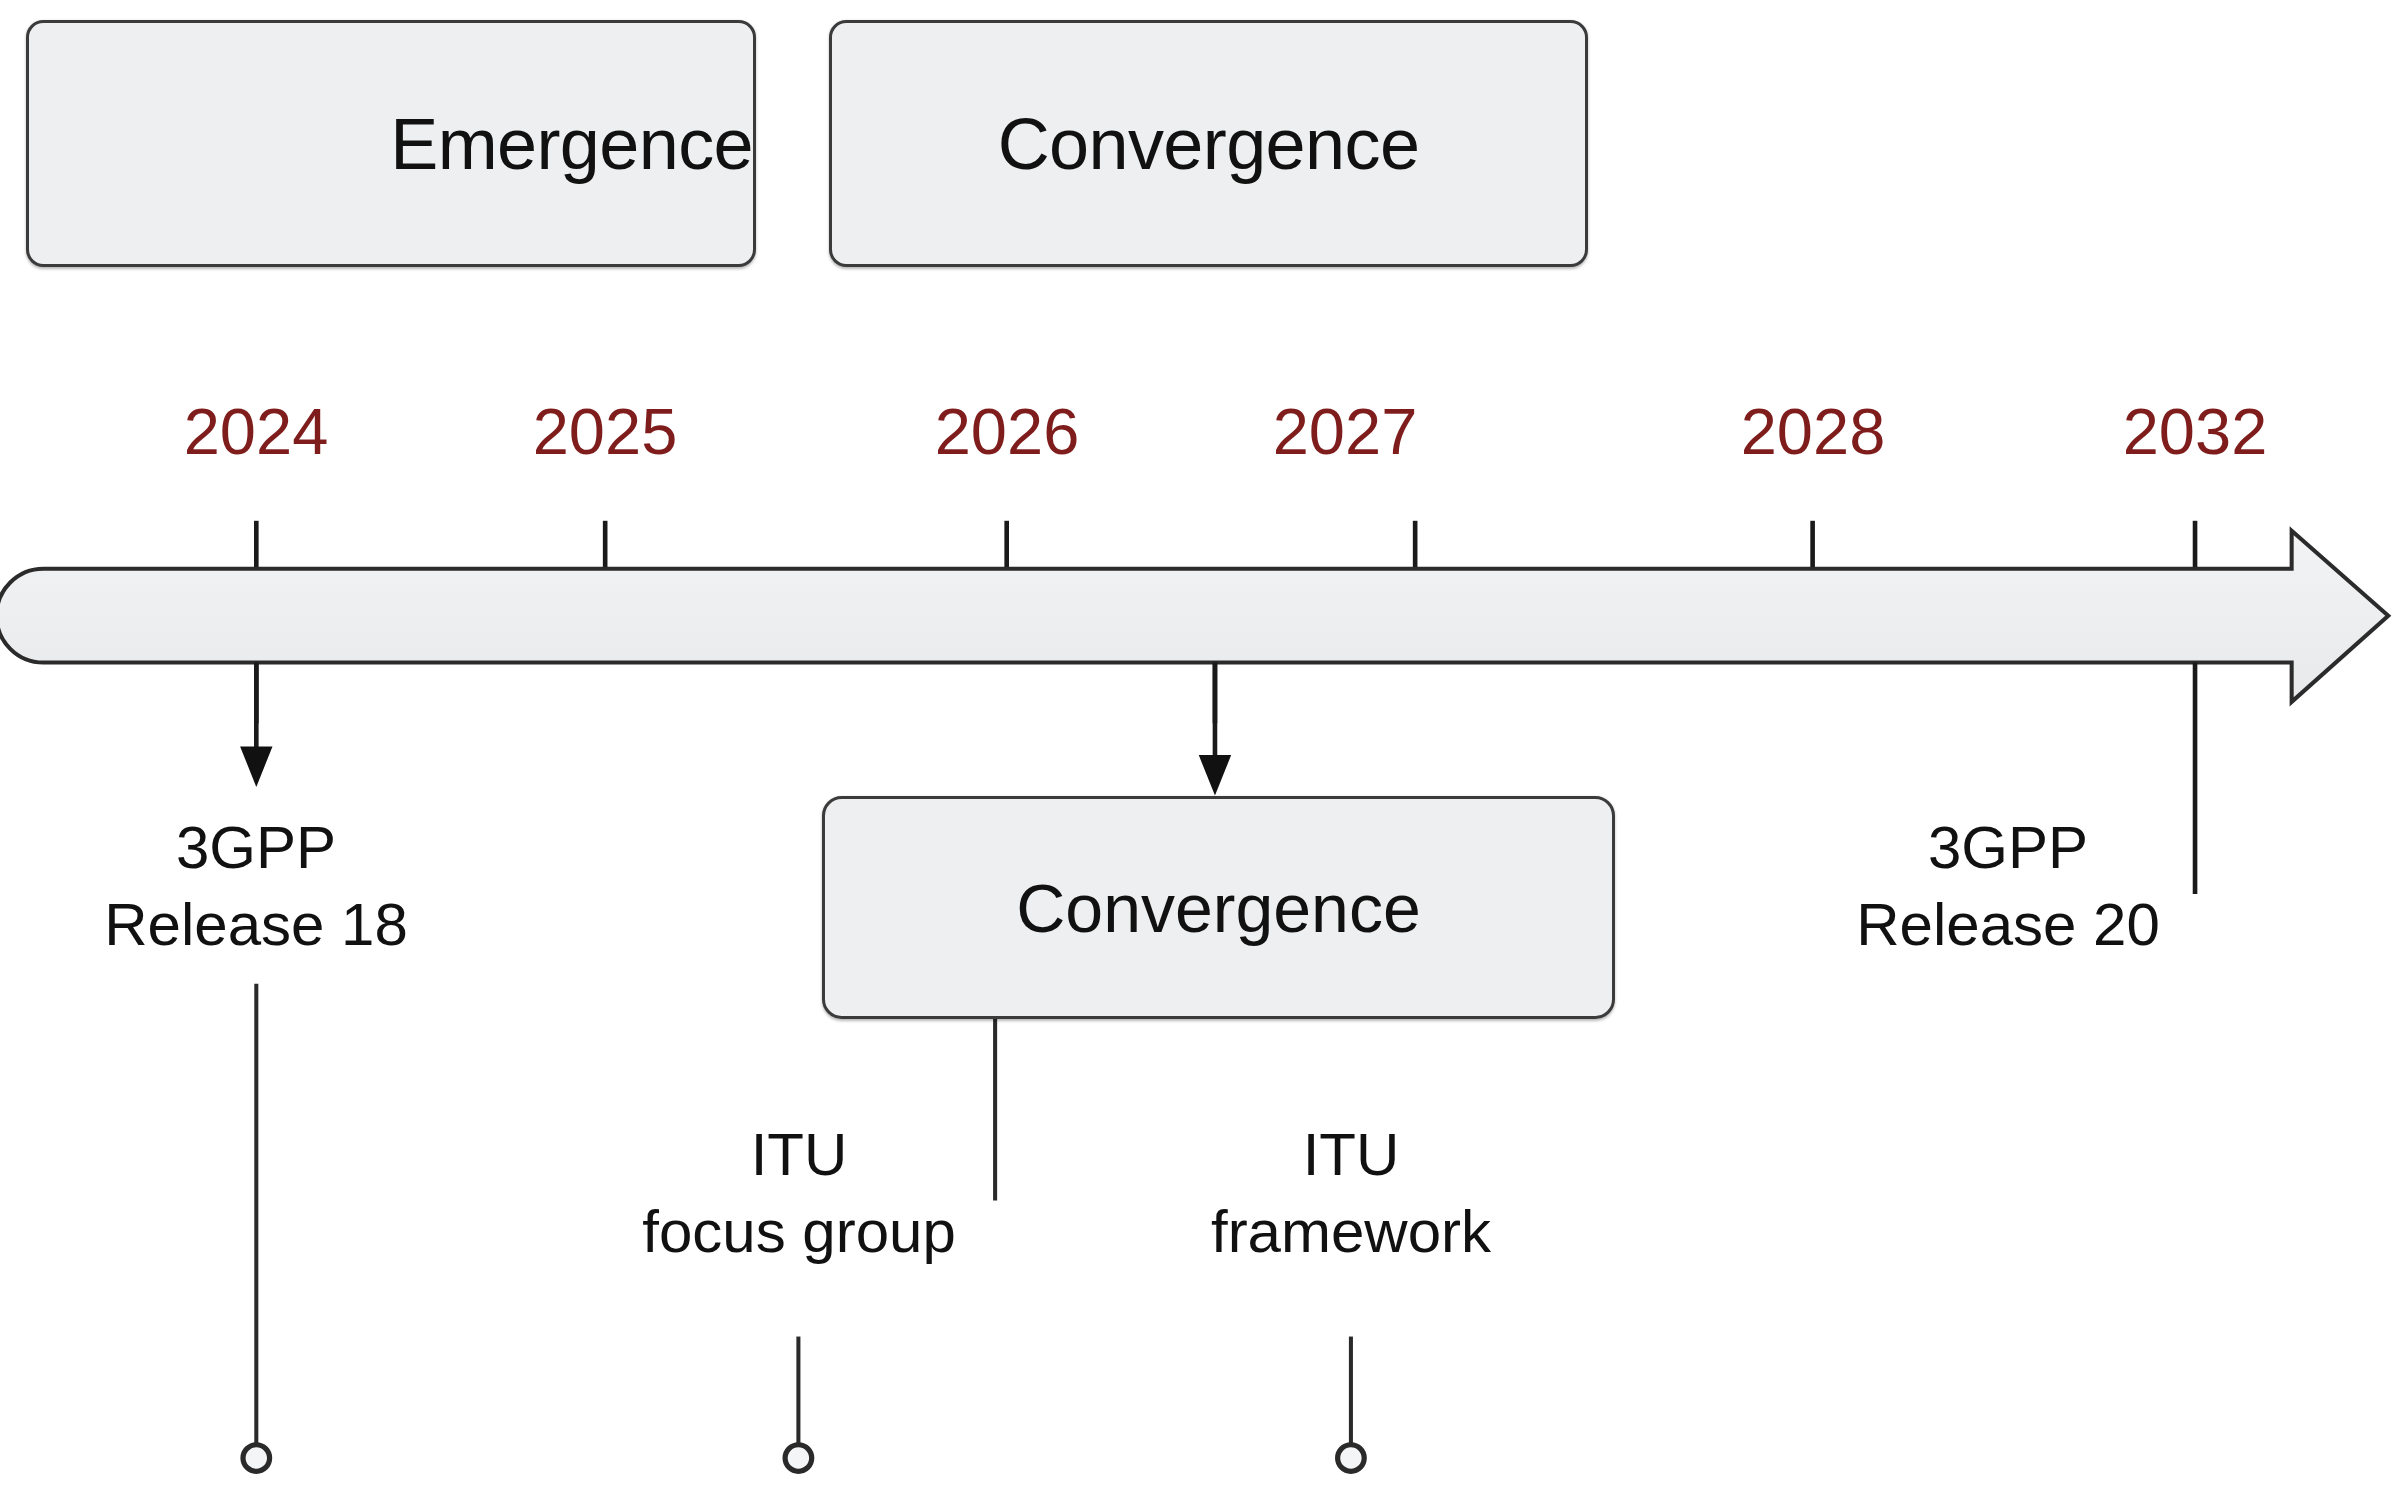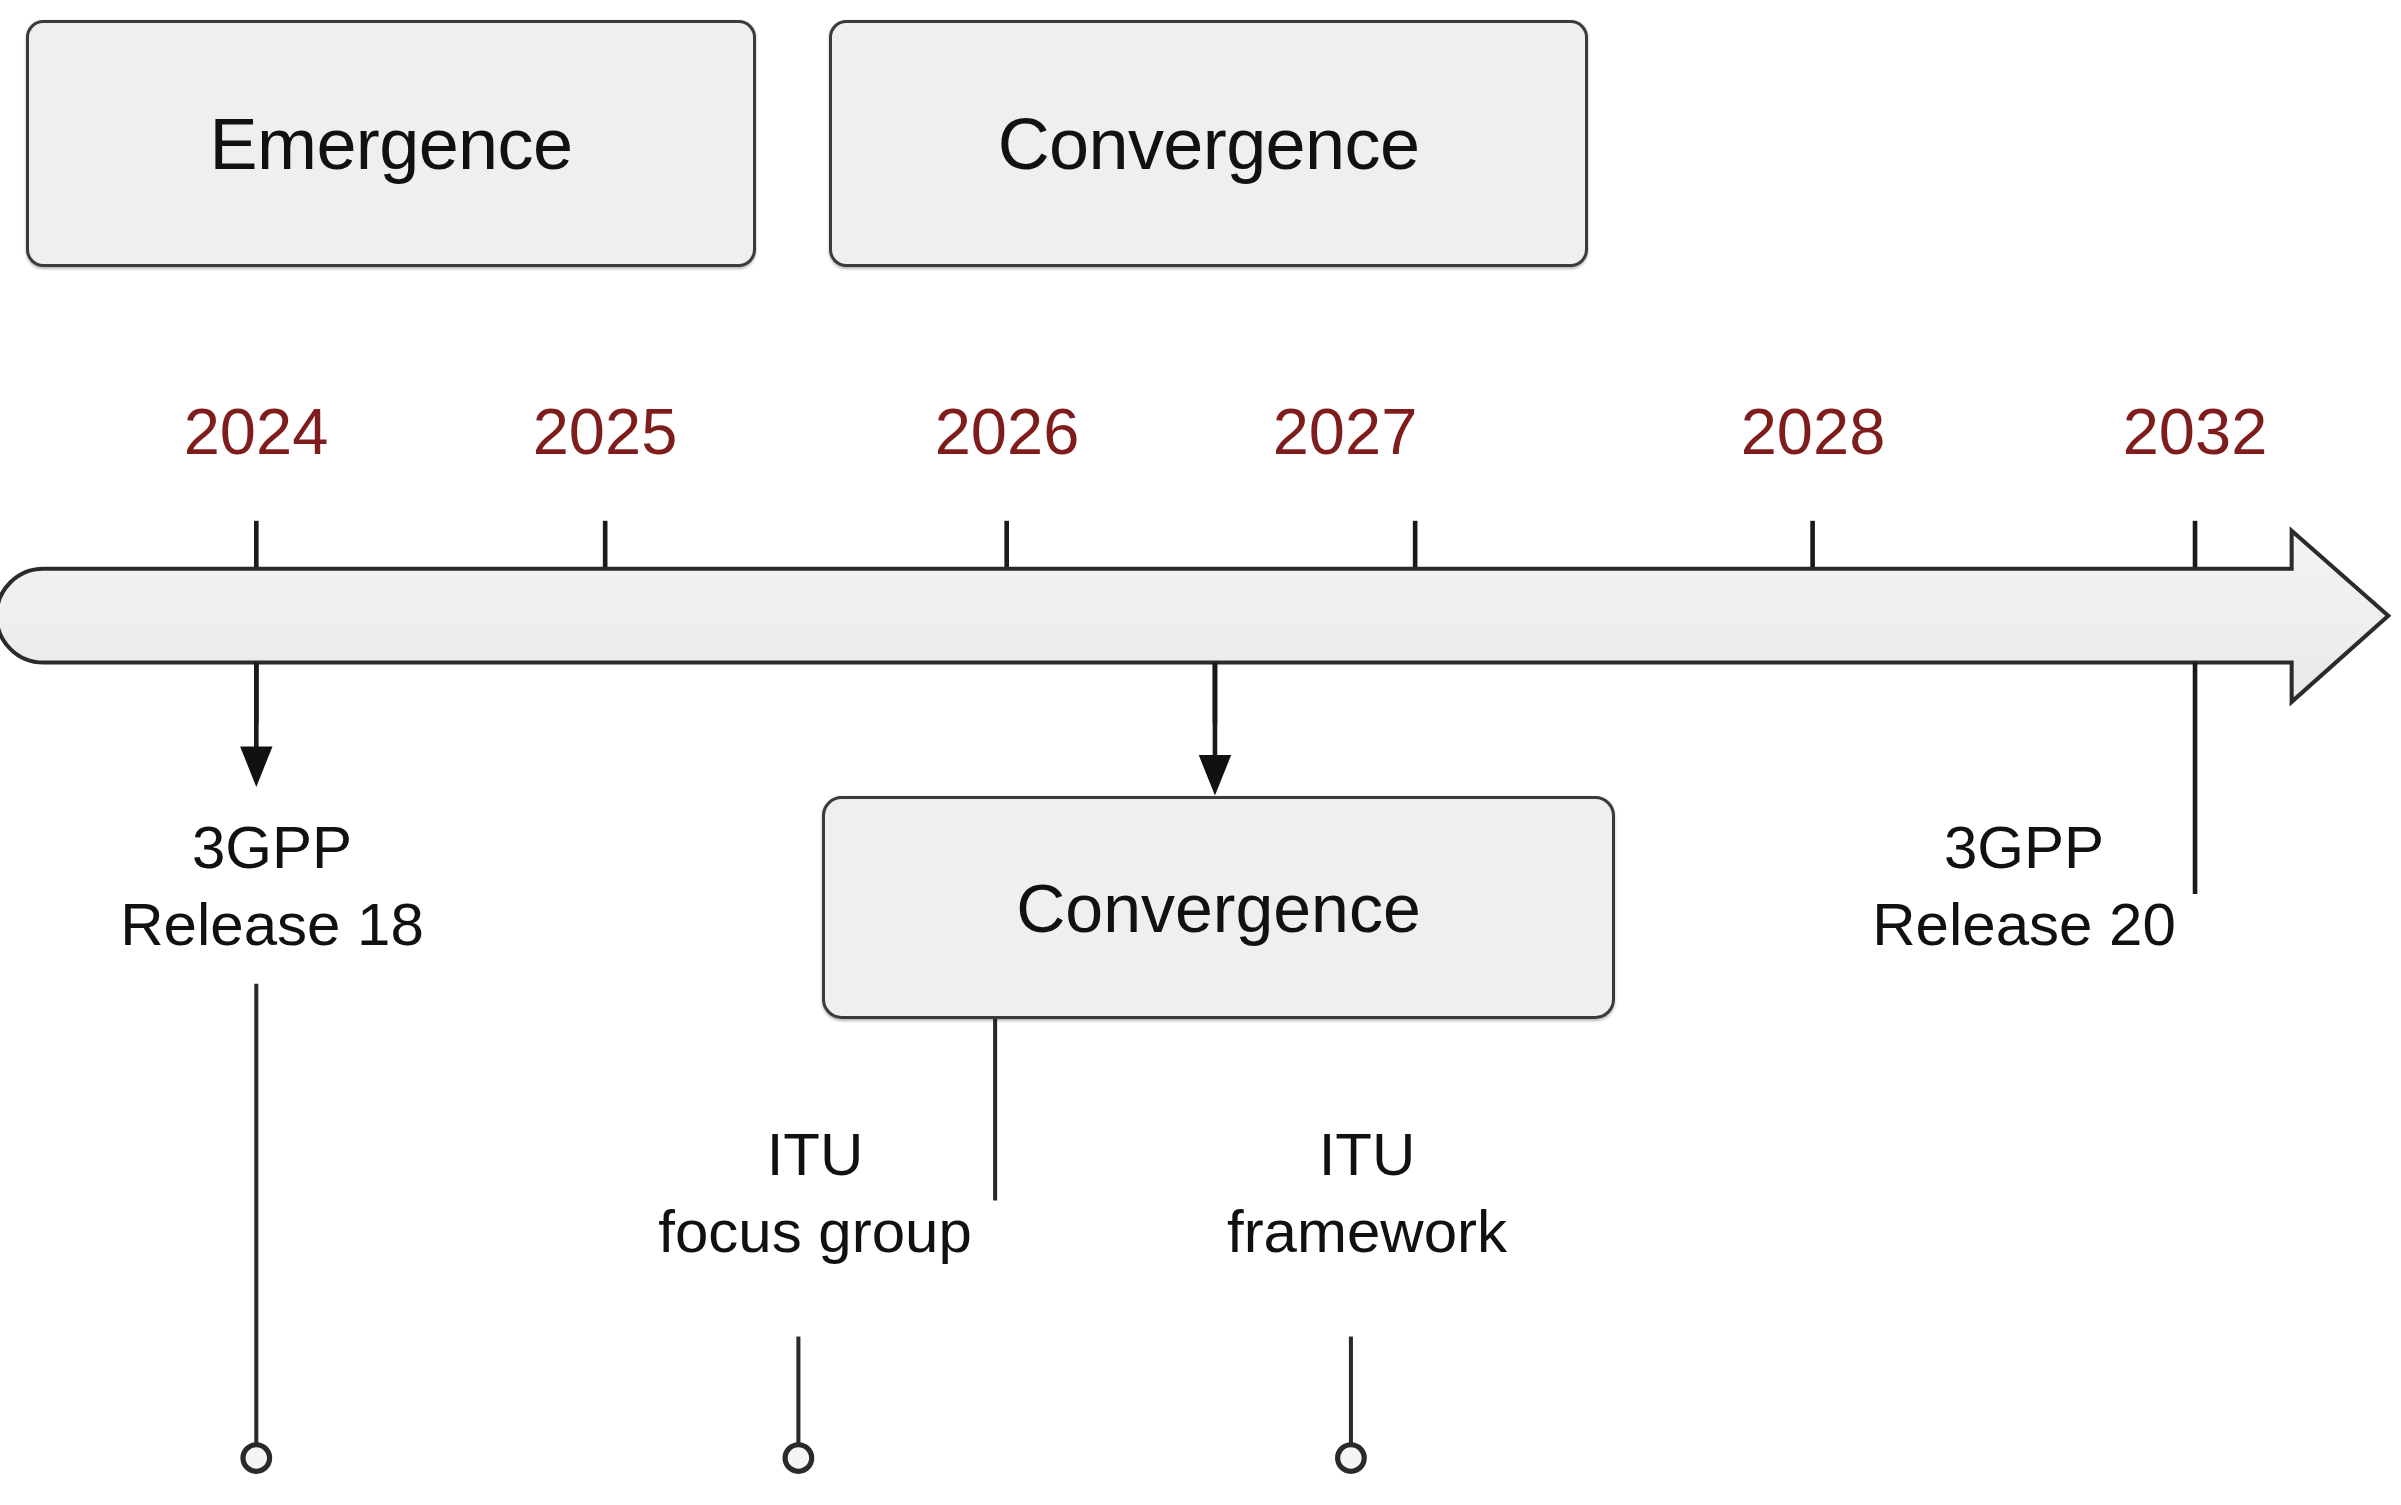--- a/index.html
+++ b/index.html
@@ -68,30 +68,29 @@
     transform: translateX(-50%);
   }
   .note {
     position: absolute;
     font-size: 60px;
     color: #111111;
     line-height: 1.28;
     white-space: nowrap;
     text-align: center;
     transform: translateX(-50%);
-    margin-left: 16px;
   }
   .note .l2 { display: block; }
 </style>
 </head>
 <body>
 
 <div id="canvas">
 
-  <div class="phase-box" style="left:26px; top:20px; width:730px; height:247px;">
+  <div class="phase-box" style="left:26px; top:20px; width:730px; height:247px;justify-content:flex-end;">
     <span class="phase-label">Emergence</span>
   </div>
 
   <div class="phase-box" style="left:829px; top:20px; width:759px; height:247px;">
     <span class="phase-label">Convergence</span>
   </div>
 
 
   <div class="year-label" style="left:256px; top:399px;">2024</div>
   <div class="year-label" style="left:605px; top:399px;">2025</div>

